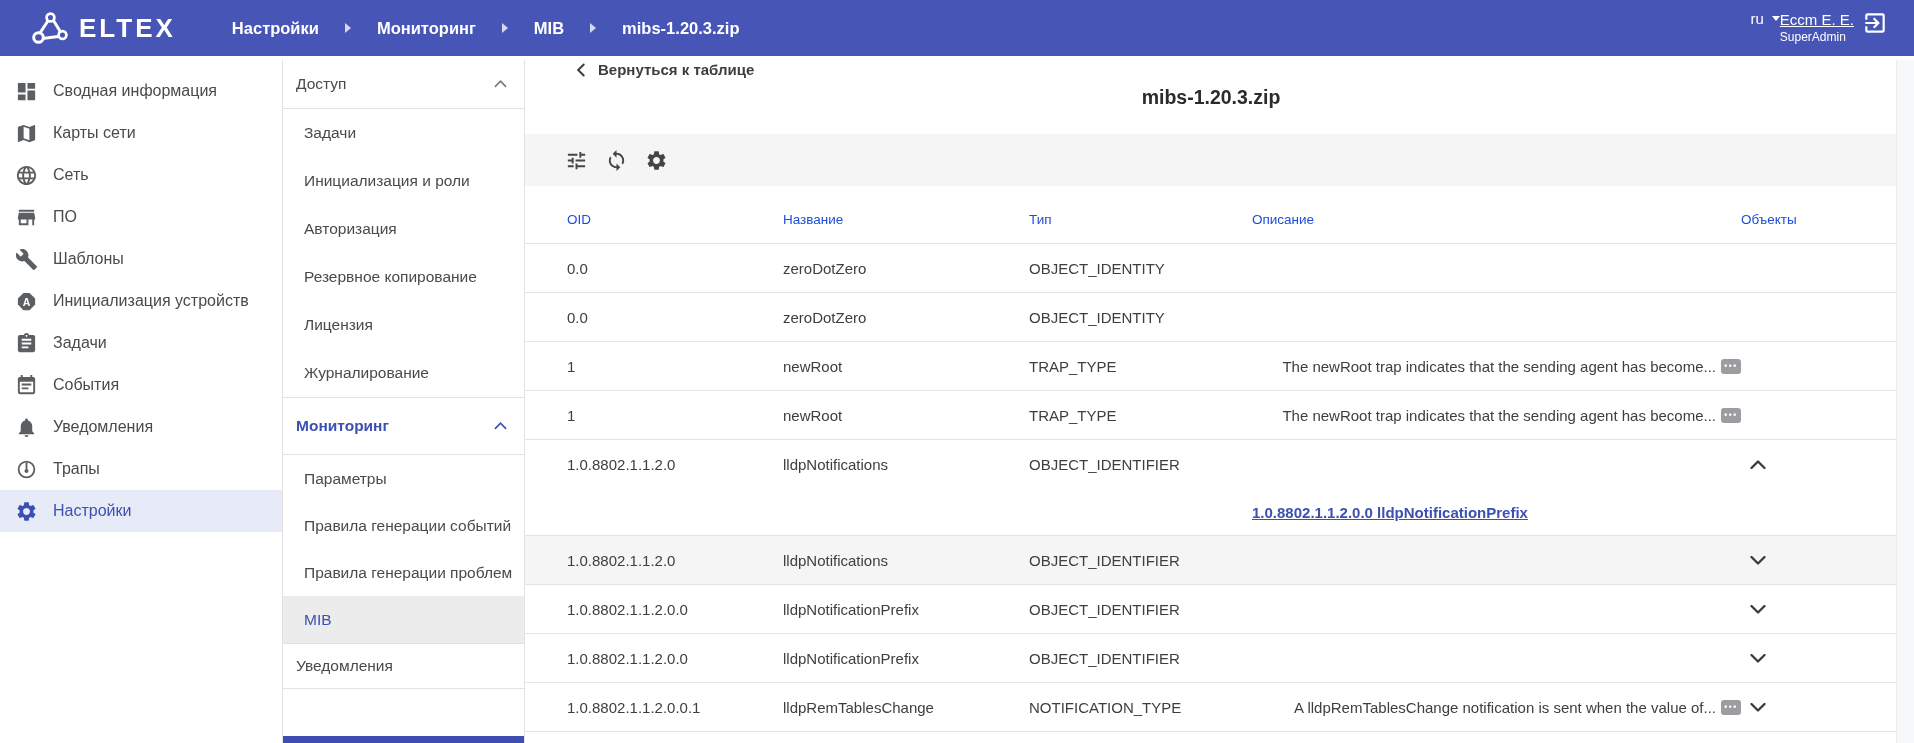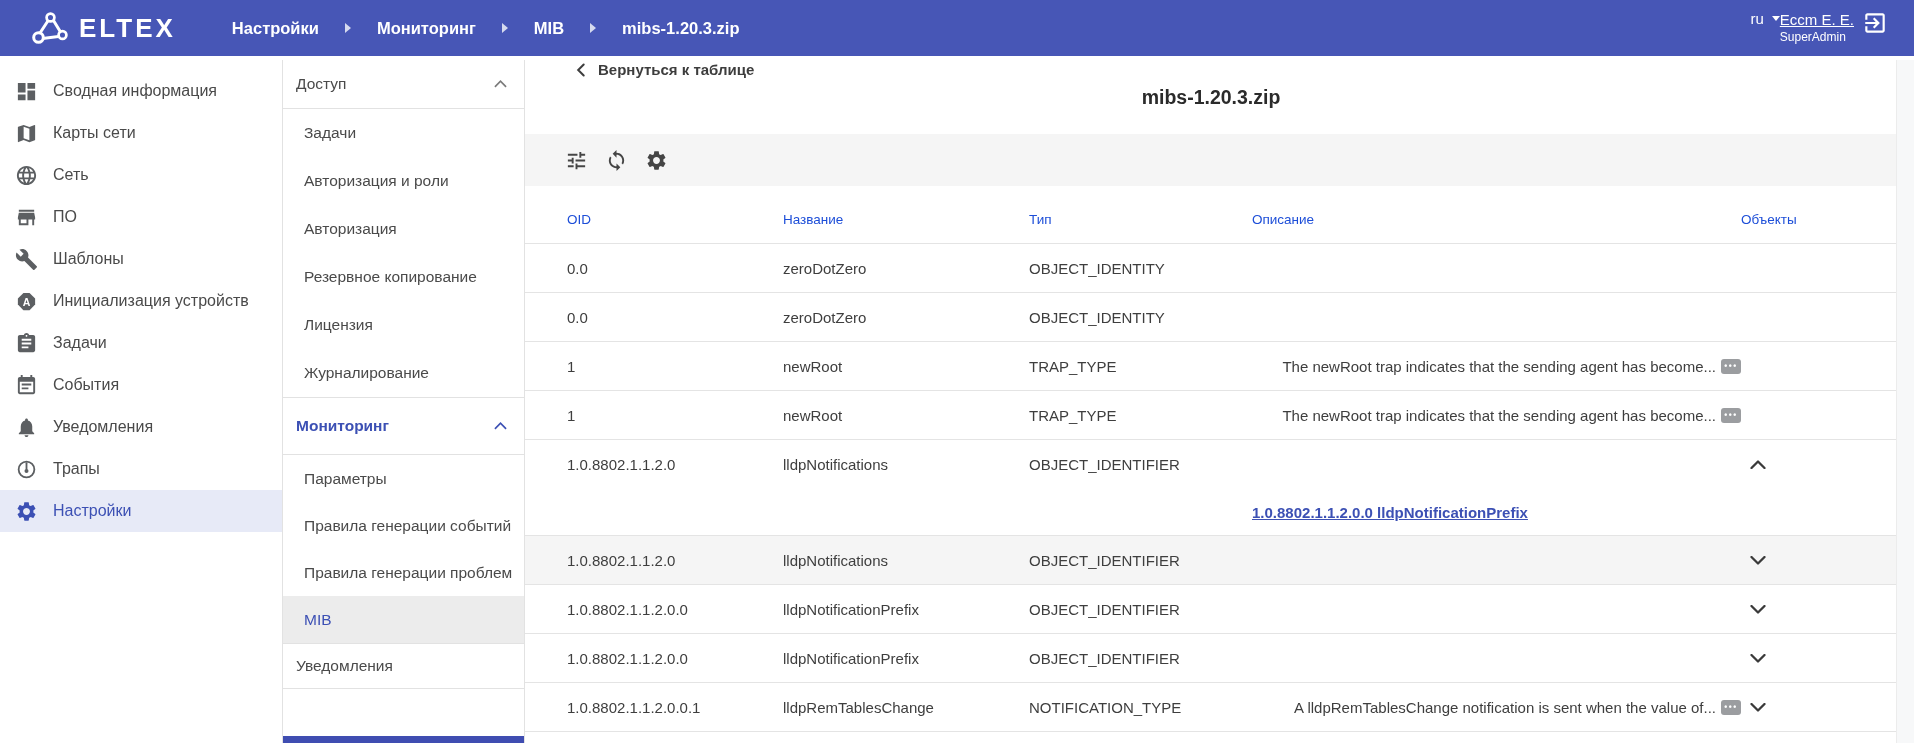--- a/index.html
+++ b/index.html
@@ -224,21 +224,21 @@
       <span style="display:flex;">
           <svg viewBox="0 0 14 8">
             <path d="M1 7l6-6 6 6" stroke-width="1.8" fill="none"></path>
           </svg>
         </span>
     </div>
     <div class="sub-item">
         <span>Задачи</span>
       </div>
     <div class="sub-item">
-        <span>Авторизация и роли</span>
+        <span>Инициализация и роли</span>
       </div>
     <div class="sub-item">
         <span>Авторизация</span>
       </div>
     <div class="sub-item">
         <span>Резервное копирование</span>
       </div>
     <div class="sub-item">
         <span>Лицензия</span>
       </div>

